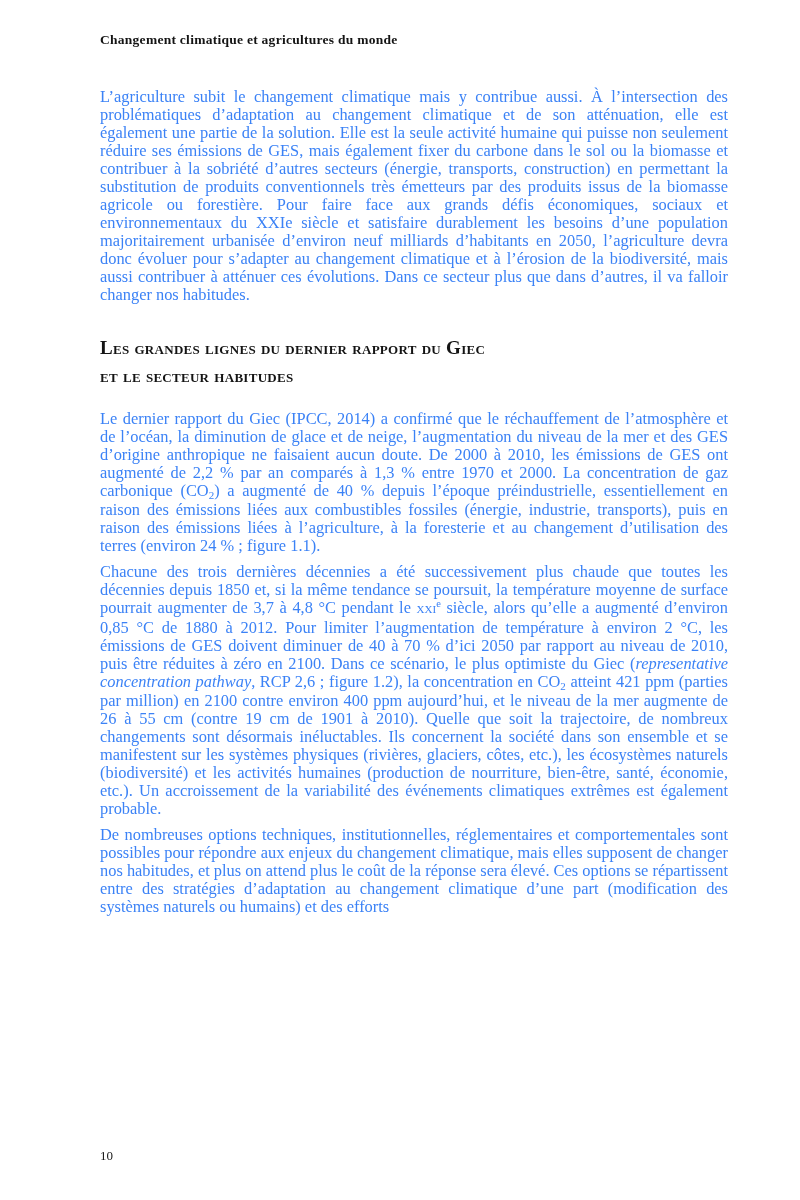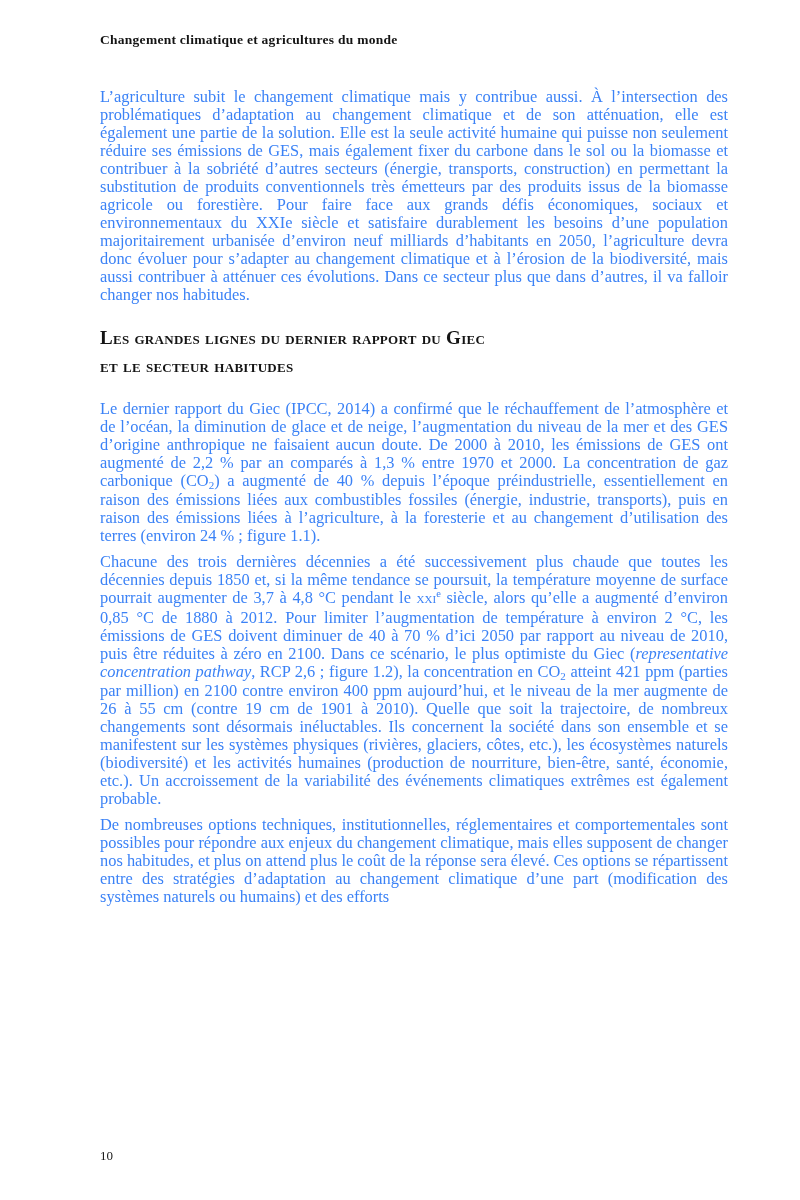--- a/index.html
+++ b/index.html
@@ -46,21 +46,21 @@
     line-height: 18px;
     text-align: justify;
     text-justify: inter-word;
     hyphens: manual;
     color: #3b82f6;
   }
   p.body-par + p.body-par {
     margin-top: 8px;
   }
   .section-head {
-    margin-top: 20px;
+    margin-top: 30px;
     margin-bottom: 20px;
   }
   .section-head .line {
     font-size: 19px;
     font-weight: bold;
     letter-spacing: 0.015em;
     line-height: 28px;
     color: #141414;
     text-transform: none;
   }

